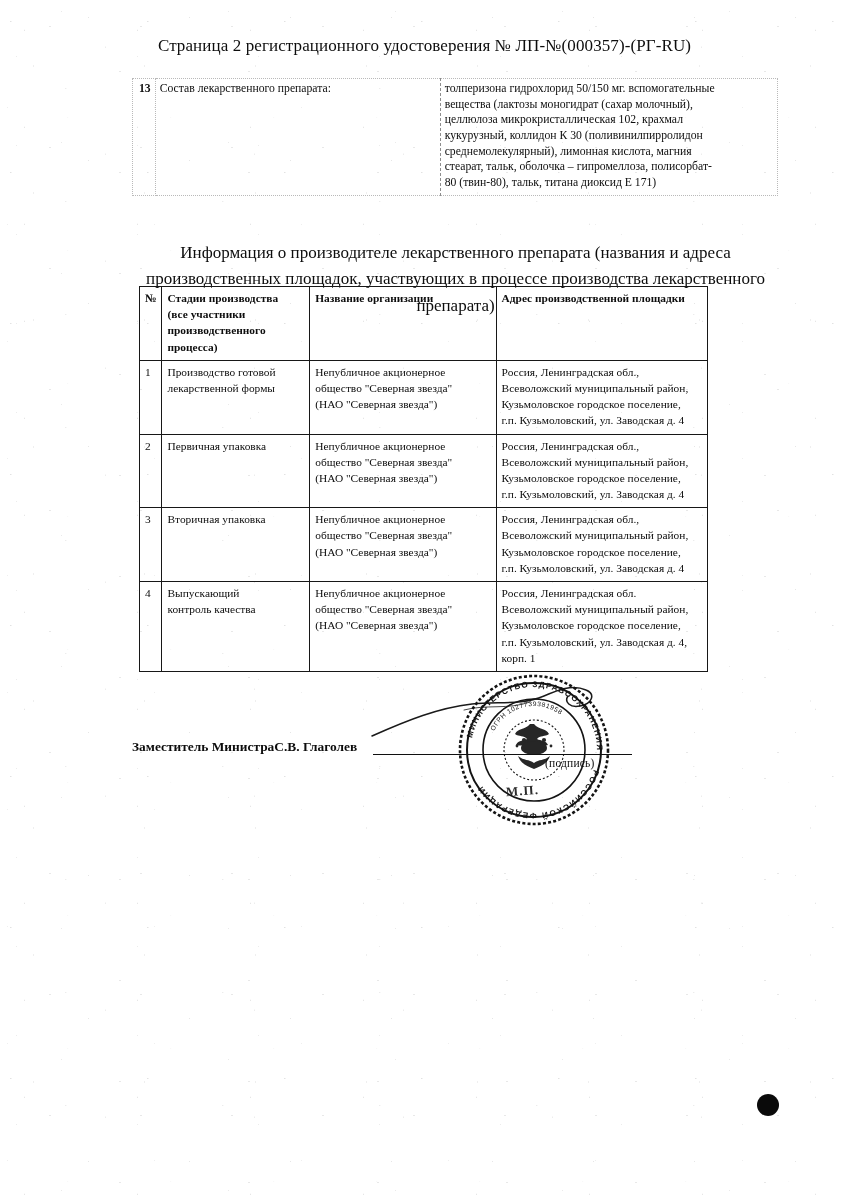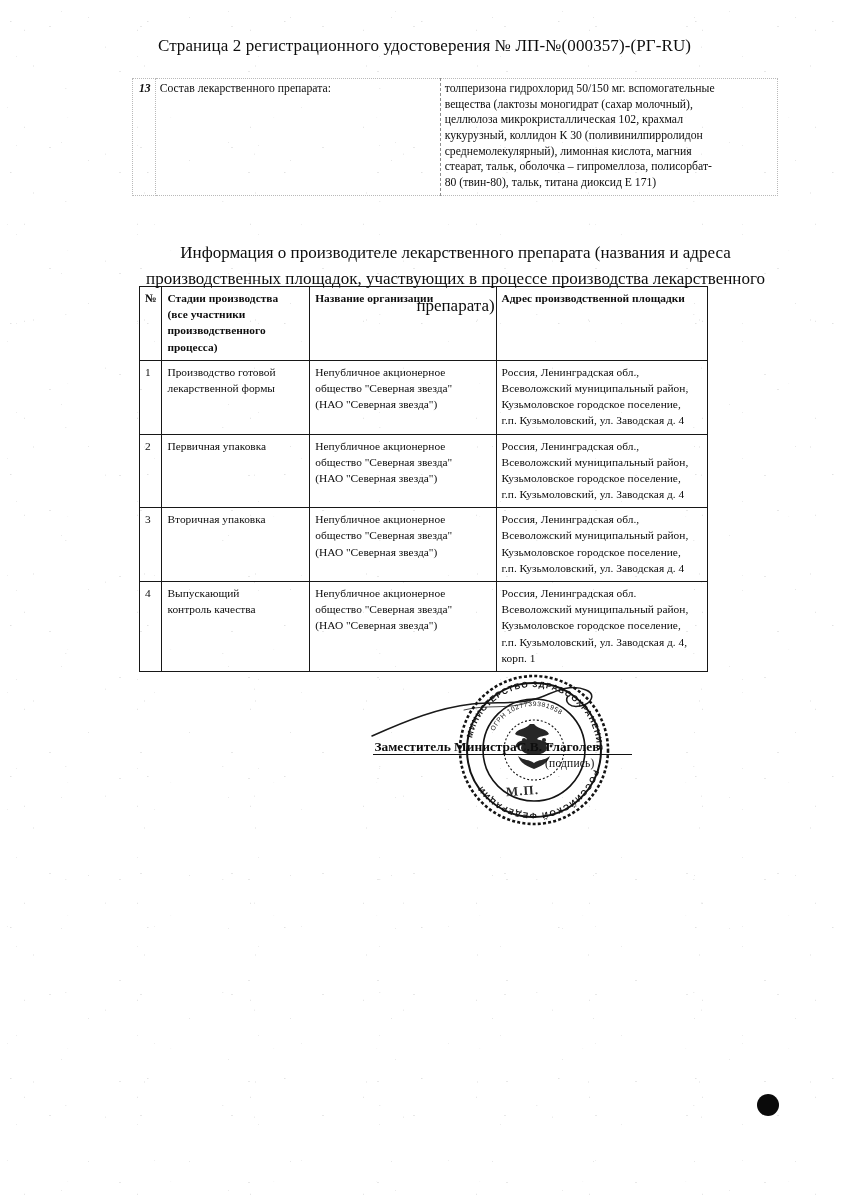--- a/index.html
+++ b/index.html
@@ -57,21 +57,21 @@
     width: 646px;
     border-collapse: collapse;
     font-size: 11.7px;
   }
   .t1 td {
     border: 1px dotted #b9b9b9;
     vertical-align: top;
     padding: 2px 4px 4px 4px;
     line-height: 1.34;
   }
-  .t1 .c-num   { width: 22px;  text-align: left; font-weight: bold; padding-left: 6px; font-style: italic; }
+  .t1 .c-num   { width: 22px;  text-align: left; font-weight: bold; padding-left: 6px; }
   .t1 .c-label { width: 285px; font-weight: normal; }
   .t1 .c-val   { border-left: 1px dashed #8d8d8d; }
   .t1 .c-val.center { text-align: center; font-weight: normal; }
   .t1 .l { display: block; }
 
   
   .intro {
     position: absolute;
     left: 128px;
     top: 240px;
@@ -107,25 +107,24 @@
   .t2 tbody tr { height: 72px; }
   .t2 tbody tr:last-child { height: 86px; }
 
   
   .sign-row {
     position: absolute;
     left: 132px;
     top: 739px;
     width: 646px;
     display: flex;
-    justify-content: center;
+    justify-content: flex-start;
     align-items: baseline;
     font-size: 13.4px;
     font-weight: bold;
-    margin-left: 32px;
   }
   .sign-note {
     position: absolute;
     left: 497px;
     top: 757px;
     font-size: 11.5px;
     font-weight: normal;
     letter-spacing: .2px;
     padding-left: 48px;
   }

